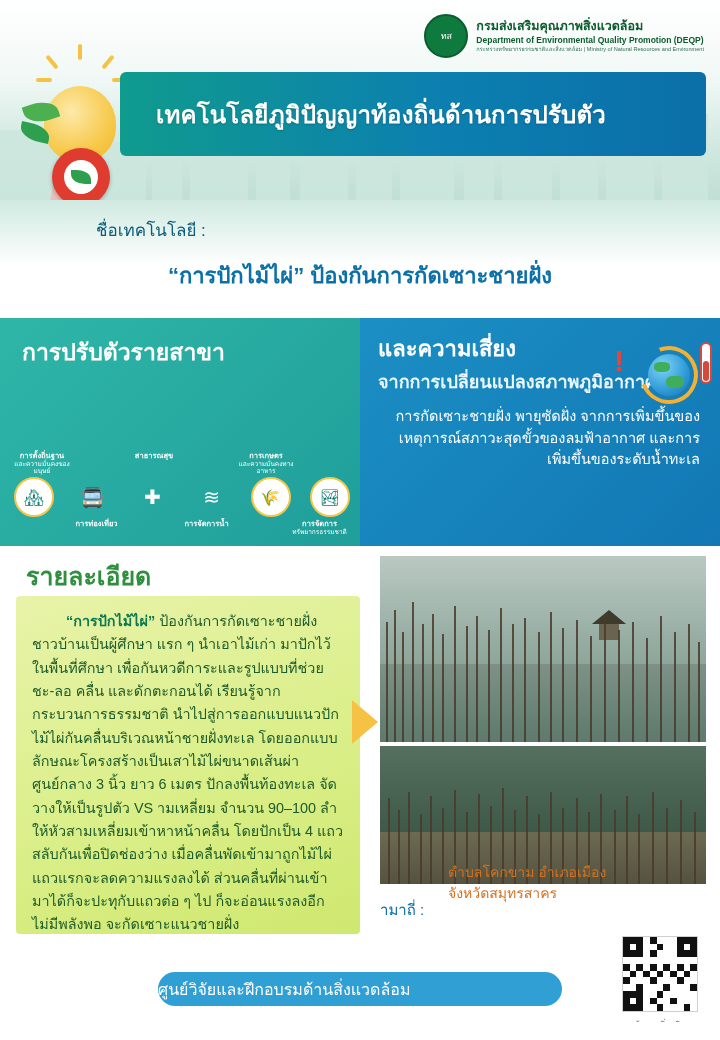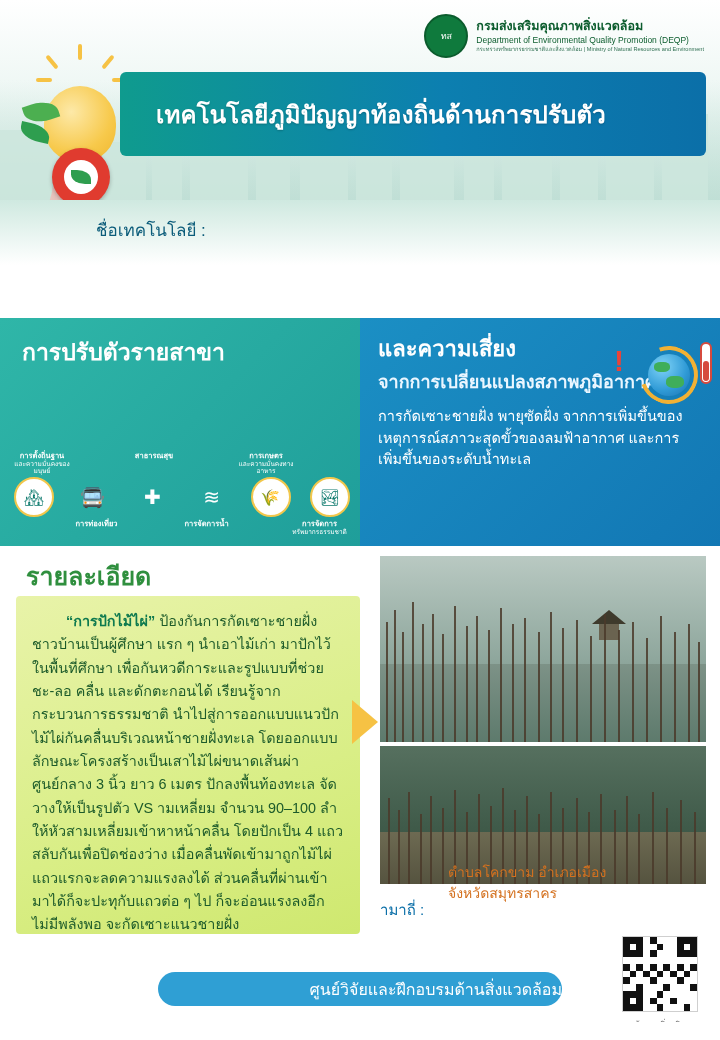--- a/index.html
+++ b/index.html
@@ -30,21 +30,21 @@
     display: flex; align-items: center; gap: 8px;
   }
   .deqp-seal {
     width: 44px; height: 44px; border-radius: 50%;
     background: #0f7a3d; border: 2px solid #0b5c2d;
     display: flex; align-items: center; justify-content: center;
     color: #fff; font-size: 9px; line-height: 1; text-align: center;
   }
   .deqp-text { line-height: 1.25; }
   .deqp-th { font-size: 12.5px; color: #0b5c2d; font-weight: bold; }
-  .deqp-en { font-size: 8.5px; color: #0b5c2d; }
+  .deqp-en { font-size: 8.5px; color: #0b5c2d; font-weight: bold; }
   .deqp-sub { font-size: 5.6px; color: #2f6f52; }
 
   .title-plate {
     position: absolute; top: 72px; left: 120px; width: 586px; height: 84px;
     background: linear-gradient(90deg,#0f9b8e 0%, #0c7fb0 55%, #0b6fa8 100%);
     border-radius: 6px 6px 6px 6px;
     display: flex; flex-direction: column; justify-content: center;
     padding-left: 36px;
   }
   .title-plate .l1, .title-plate .l2 {
@@ -128,21 +128,21 @@
     font-size:20px; color:#ffffff;
   }
 
   .panel-right {
     position:absolute; top:318px; left:360px; width:360px; height:228px;
     background: linear-gradient(135deg,#1b8fc4 0%, #1277b4 100%);
     padding: 18px 20px 0 18px;
   }
   .panel-right h2 { color:#fff; font-size:22px; font-weight:bold; line-height:1.22; }
   .panel-right h3 { color:#eaf6ff; font-size:18px; font-weight:bold; margin-top:4px;}
-  .panel-right p { color:#ffffff; font-size:14.5px; line-height:1.5; margin-top:10px; text-align:left;}
+  .panel-right p { color:#ffffff; font-size:14.5px; line-height:1.5; margin-top:10px; text-align:right;}
   .globe-ico {
     position:absolute; top:28px; right:22px; width:58px; height:58px;
   }
   .globe-ball {
     position:absolute; top:8px; left:8px; width:42px; height:42px; border-radius:50%;
     background: radial-gradient(circle at 35% 30%, #7fd3f7 0%, #2f9ad6 60%, #1b6fae 100%);
   }
   .globe-land { position:absolute; background:#3fae5a; border-radius:40%; }
   .arrow-ring {
     position:absolute; top:0; left:0; width:58px; height:58px;
@@ -213,21 +213,21 @@
     border:1px solid #cfcfcf;
     display:grid; grid-template-columns: repeat(11,1fr); grid-template-rows: repeat(11,1fr);
   }
   .qr i { background:#111; }
   .qr-cap { position:absolute; top:1018px; left:608px; width:104px; text-align:center; font-size:9px; color:#6b6b6b; }
 
   
   .footer-bar {
     position:absolute; top:972px; left:158px; width:404px; height:34px;
     background:#2f9fd4; border-radius:18px;
-    display:flex; align-items:center; justify-content:flex-end;
+    display:flex; align-items:center; justify-content:flex-start;
   }
   .footer-bar span { color:#fff; font-size:16px; }
   .bottom-strip { position:absolute; bottom:0; left:0; width:720px; height:18px; background:#ffffff;}
 </style>
 </head>
 <body>
 
 <div class="poster">
 
   <div class="top-band">
@@ -279,20 +279,21 @@
       </div>
     </div>
 
     <div class="title-plate">
       <div class="l1">เทคโนโลยีภูมิปัญญาท้องถิ่นด้านการปรับตัว</div>
     </div>
   </div>
 
   <div class="name-band"></div>
   <div class="name-label">ชื่อเทคโนโลยี :</div>
+  <div class="name-value">“การปักไม้ไผ่” ป้องกันการกัดเซาะชายฝั่ง</div>
 
   <div class="panel-left">
     <h2>การปรับตัวรายสาขา</h2>
 
     <div class="sector-row">
       <div class="sector-captions" style="justify-content:space-between;">
         <div class="cap" style="width:56px;">
           <b>การตั้งถิ่นฐาน</b>
           <span>และความมั่นคงของมนุษย์</span>
         </div>

